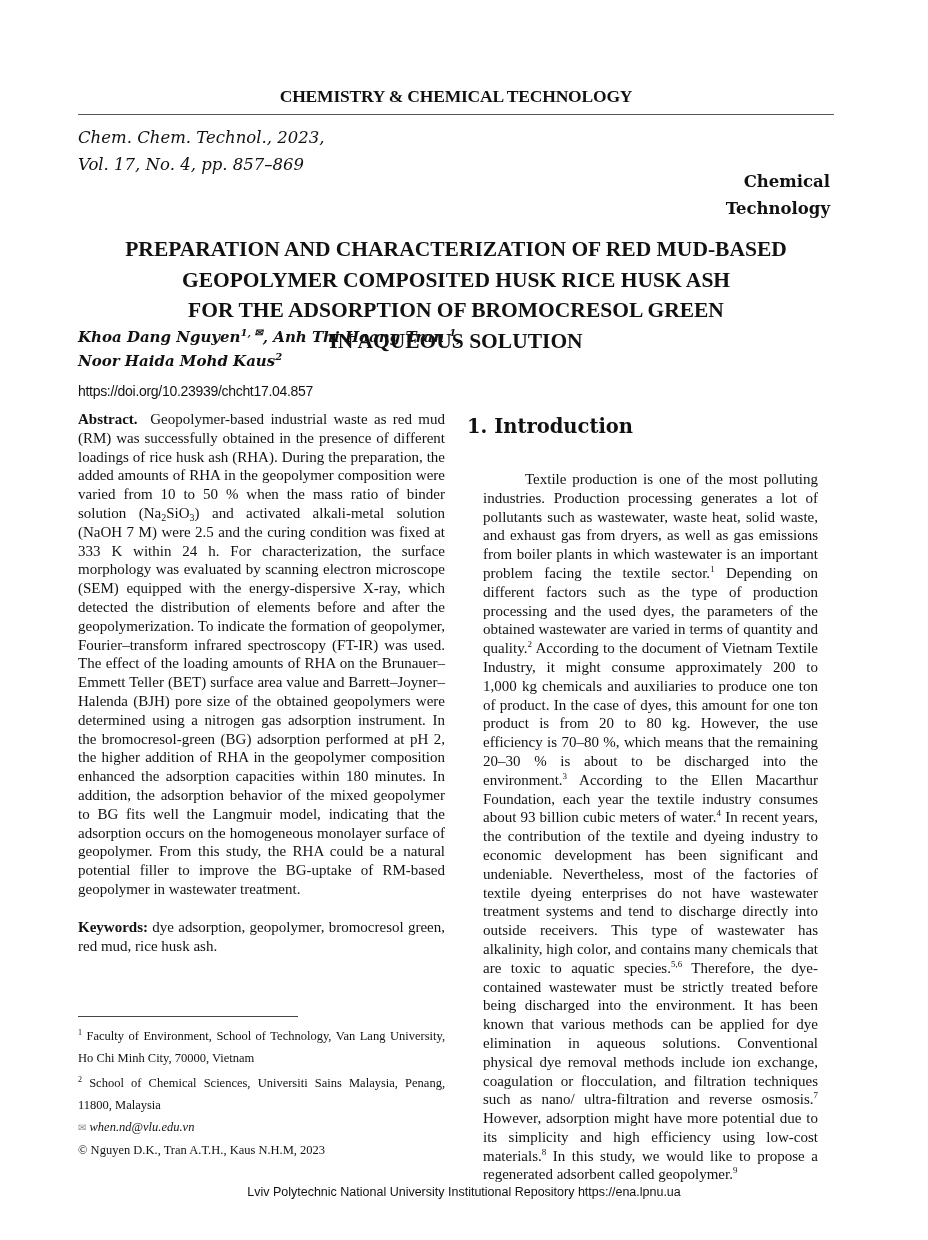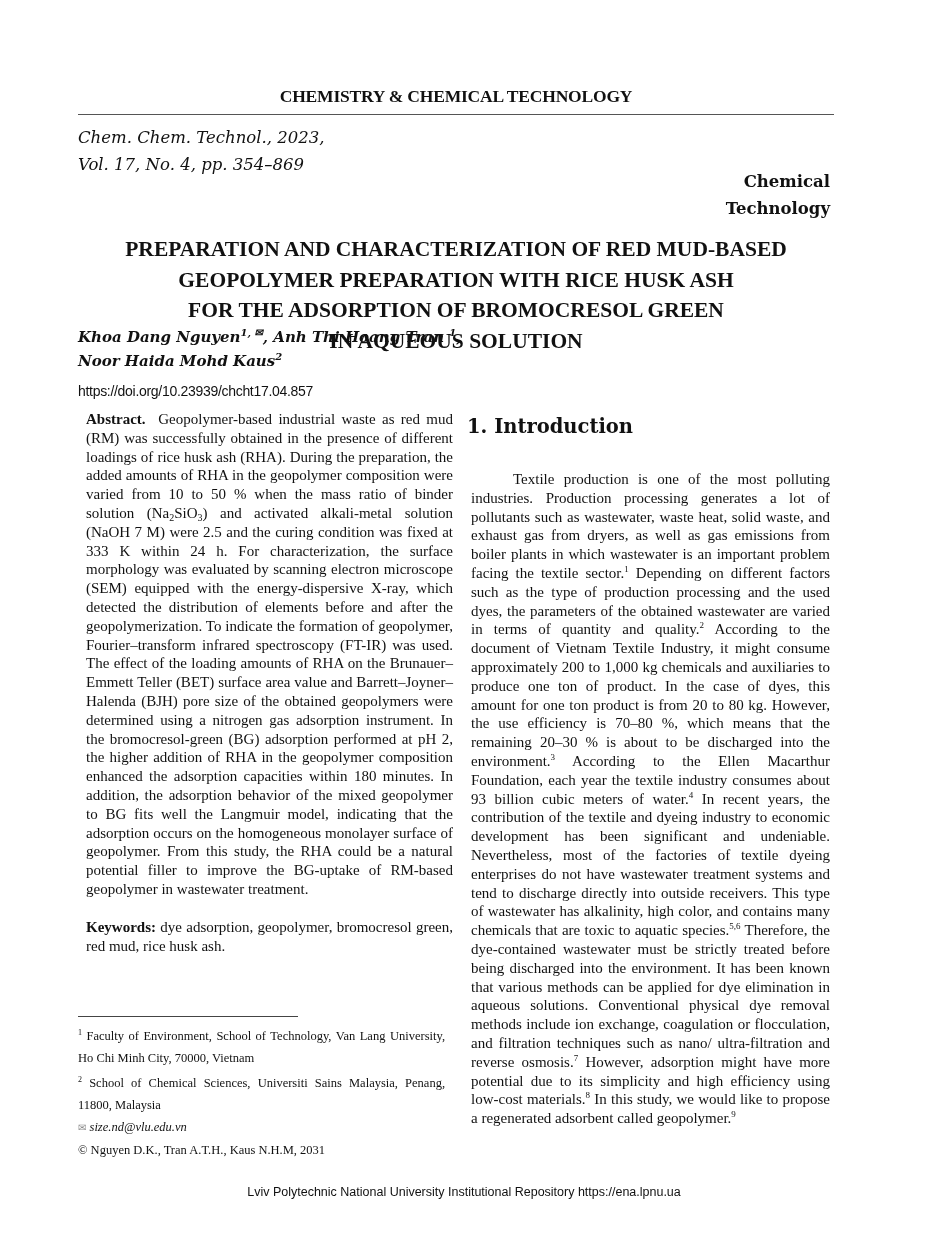--- a/index.html
+++ b/index.html
@@ -6,53 +6,53 @@
   body { width: 928px; height: 1240px; position: relative; overflow: hidden; color: #111; font-family: "Liberation Serif", serif; }
   .journal-header { position: absolute; top: 86px; left: 78px; width: 756px; text-align: center; font-family: "Liberation Serif", serif; font-weight: bold; font-size: 17.5px; letter-spacing: -0.2px; }
   .header-rule { position: absolute; top: 114px; left: 78px; width: 756px; height: 0; border-top: 1.3px solid #555; }
   .citation { position: absolute; top: 124px; left: 78px; font-family: "DejaVu Serif", serif; font-style: italic; font-size: 16.5px; line-height: 27px; }
   .brand { position: absolute; top: 124px; right: 98px; text-align: right; font-family: "DejaVu Serif", serif; font-weight: bold; font-size: 16.5px; line-height: 27px; margin-top: 44px; }
   .title { position: absolute; top: 190px; left: 78px; width: 756px; text-align: center; font-family: "Liberation Serif", serif; font-weight: bold; font-size: 21.5px; line-height: 30.5px; margin-top: 44px; }
   .title div { white-space: nowrap; }
   .authors { position: absolute; top: 323px; left: 78px; width: 756px; text-align: left; font-family: "DejaVu Serif", serif; font-style: italic; font-weight: bold; font-size: 15px; line-height: 20px; }
   .authors sup { font-size: 10px; }
   .doi { position: absolute; top: 383px; left: 78px; font-family: "Liberation Sans", sans-serif; font-size: 14px; letter-spacing: -0.3px; }
-  .col-left { position: absolute; top: 410px; left: 78px; width: 367px; font-size: 15px; line-height: 18.8px; text-align: justify; margin-left: 8px; }
+  .col-left { position: absolute; top: 410px; left: 78px; width: 367px; font-size: 15px; line-height: 18.8px; text-align: justify; }
   .col-right { position: absolute; top: 410px; left: 467px; width: 367px; font-size: 15px; line-height: 18.8px; text-align: justify; }
   .abstract-label, .keywords-label { font-weight: bold; }
   .keywords { margin-top: 19px; }
   .footnote-rule { position: absolute; top: 1016px; left: 78px; width: 220px; border-top: 1px solid #444; }
   .footnotes { position: absolute; top: 1022px; left: 78px; width: 367px; font-size: 12.5px; line-height: 22px; text-align: justify; }
   .footnotes sup { font-size: 8px; }
   .email { font-style: italic; }
   .envelope { font-size: 10px; color: #888; font-style: normal; }
   .section-title { font-family: "DejaVu Serif", serif; font-weight: bold; font-size: 19.5px; margin: 4px 0 30px 0; line-height: 26px; text-align: left; }
-  .intro-p { text-indent: 42px; margin: 4px; }
+  .intro-p { text-indent: 42px; margin: 16px; }
   sup.ref { font-size: 9px; vertical-align: 6px; line-height: 0; }
   sub { font-size: 10px; vertical-align: -3px; line-height: 0; }
   .footer { position: absolute; top: 1185px; left: 0; width: 928px; text-align: center; font-family: "Liberation Sans", sans-serif; font-size: 12.5px; }
 </style>
 </head>
 <body>
 
 <div class="journal-header">CHEMISTRY &amp; CHEMICAL TECHNOLOGY</div>
 <div class="header-rule"></div>
 
 <div class="citation">
   <div>Chem. Chem. Technol., 2023,</div>
-  <div>Vol. 17, No. 4, pp. 354–869</div>
+  <div>Vol. 17, No. 4, pp. 857–869</div>
 </div>
 <div class="brand">
   <div>Chemical</div>
   <div>Technology</div>
 </div>
 
 <div class="title">
   <div>PREPARATION AND CHARACTERIZATION OF RED MUD-BASED</div>
-  <div>GEOPOLYMER PREPARATION WITH RICE HUSK ASH</div>
+  <div>GEOPOLYMER COMPOSITED HUSK RICE HUSK ASH</div>
   <div>FOR THE ADSORPTION OF BROMOCRESOL GREEN</div>
   <div>IN AQUEOUS SOLUTION</div>
 </div>
 
 <div class="authors">
   <div>
     <span>Khoa Dang Nguyen</span><sup>1, ✉</sup>, <span>Anh Thi Hoang Tran</span> <sup>1</sup>,
   </div>
   <div>
     <span>Noor Haida Mohd Kaus</span><sup>2</sup>
@@ -63,22 +63,22 @@
 
 <div class="col-left">
   <div><span class="abstract-label">Abstract.</span>&nbsp; <span>Geopolymer-based industrial waste as red mud (RM) was successfully obtained in the presence of different loadings of rice husk ash (RHA). During the preparation, the added amounts of RHA in the geopolymer composition were varied from 10 to 50&nbsp;% when the mass ratio of binder solution (Na</span><sub>2</sub><span>SiO</span><sub>3</sub><span>) and activated alkali-metal solution (NaOH 7&nbsp;M) were 2.5 and the curing condition was fixed at 333&nbsp;K within 24 h. For characterization, the surface morphology was evaluated by scanning electron microscope (SEM) equipped with the energy-dispersive X-ray, which detected the distribution of elements before and after the geopolymerization. To indicate the formation of geopolymer, Fourier–transform infrared spectroscopy (FT-IR) was used. The effect of the loading amounts of RHA on the Brunauer–Emmett Teller (BET) surface area value and Barrett–Joyner–Halenda (BJH) pore size of the obtained geopolymers were determined using a nitrogen gas adsorption instrument. In the bromocresol-green (BG) adsorption performed at pH&nbsp;2, the higher addition of RHA in the geopolymer composition enhanced the adsorption capacities within 180 minutes. In addition, the adsorption behavior of the mixed geopolymer to BG fits well the Langmuir model, indicating that the adsorption occurs on the homogeneous monolayer surface of geopolymer. From this study, the RHA could be a natural potential filler to improve the BG-uptake of RM-based geopolymer in wastewater treatment.</span></div>
   <div class="keywords"><span class="keywords-label">Keywords:</span> <span>dye adsorption, geopolymer, bromocresol green, red mud, rice husk ash.</span></div>
 </div>
 
 <div class="footnote-rule"></div>
 <div class="footnotes">
   <div><sup>1</sup> <span>Faculty of Environment, School of Technology, Van Lang University, Ho Chi Minh City, 70000, Vietnam</span></div>
   <div><sup>2</sup> <span>School of Chemical Sciences, Universiti Sains Malaysia, Penang, 11800, Malaysia</span></div>
-  <div class="email"><span class="envelope">✉</span> <span>size.nd@vlu.edu.vn</span></div>
-  <div>© Nguyen D.K., Tran A.T.H., Kaus N.H.M, 2031</div>
+  <div class="email"><span class="envelope">✉</span> <span>when.nd@vlu.edu.vn</span></div>
+  <div>© Nguyen D.K., Tran A.T.H., Kaus N.H.M, 2023</div>
 </div>
 
 <div class="col-right">
   <div class="section-title">1. Introduction</div>
   <p class="intro-p"><span>Textile production is one of the most polluting industries. Production processing generates a lot of pollutants such as wastewater, waste heat, solid waste, and exhaust gas from dryers, as well as gas emissions from boiler plants in which wastewater is an important problem facing the textile sector.</span><sup class="ref">1</sup><span> Depending on different factors such as the type of production processing and the used dyes, the parameters of the obtained wastewater are varied in terms of quantity and quality.</span><sup class="ref">2</sup><span> According to the document of Vietnam Textile Industry, it might consume approximately 200 to 1,000&nbsp;kg chemicals and auxiliaries to produce one ton of product. In the case of dyes, this amount for one ton product is from 20 to 80&nbsp;kg. However, the use efficiency is 70–80&nbsp;%, which means that the remaining 20–30&nbsp;% is about to be discharged into the environment.</span><sup class="ref">3</sup><span> According to the Ellen Macarthur Foundation, each year the textile industry consumes about 93 billion cubic meters of water.</span><sup class="ref">4</sup><span> In recent years, the contribution of the textile and dyeing industry to economic development has been significant and undeniable. Nevertheless, most of the factories of textile dyeing enterprises do not have wastewater treatment systems and tend to discharge directly into outside receivers. This type of wastewater has alkalinity, high color, and contains many chemicals that are toxic to aquatic species.</span><sup class="ref">5,6</sup><span> Therefore, the dye-contained wastewater must be strictly treated before being discharged into the environment. It has been known that various methods can be applied for dye elimination in aqueous solutions. Conventional physical dye removal methods include ion exchange, coagulation or flocculation, and filtration techniques such as nano/ ultra-filtration and reverse osmosis.</span><sup class="ref">7</sup><span> However, adsorption might have more potential due to its simplicity and high efficiency using low-cost materials.</span><sup class="ref">8</sup><span> In this study, we would like to propose a regenerated adsorbent called geopolymer.</span><sup class="ref">9</sup></p>
 </div>
 
 <div class="footer">Lviv Polytechnic National University Institutional Repository https://ena.lpnu.ua</div>
 
 </body></html>

